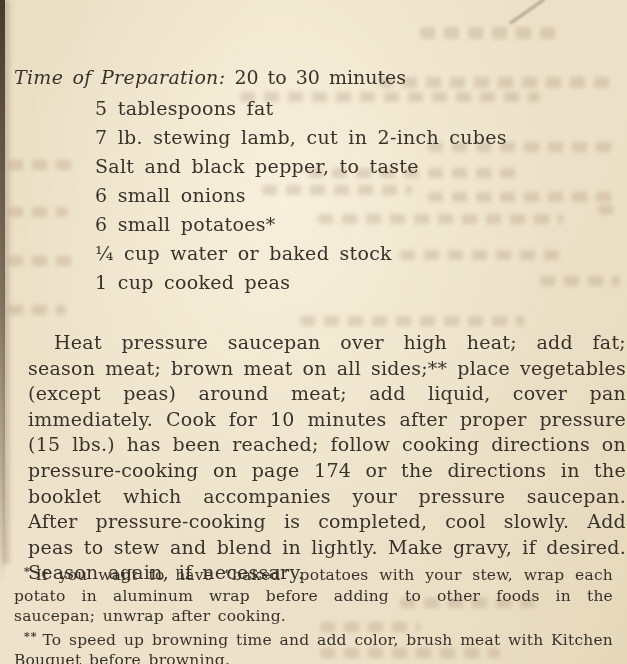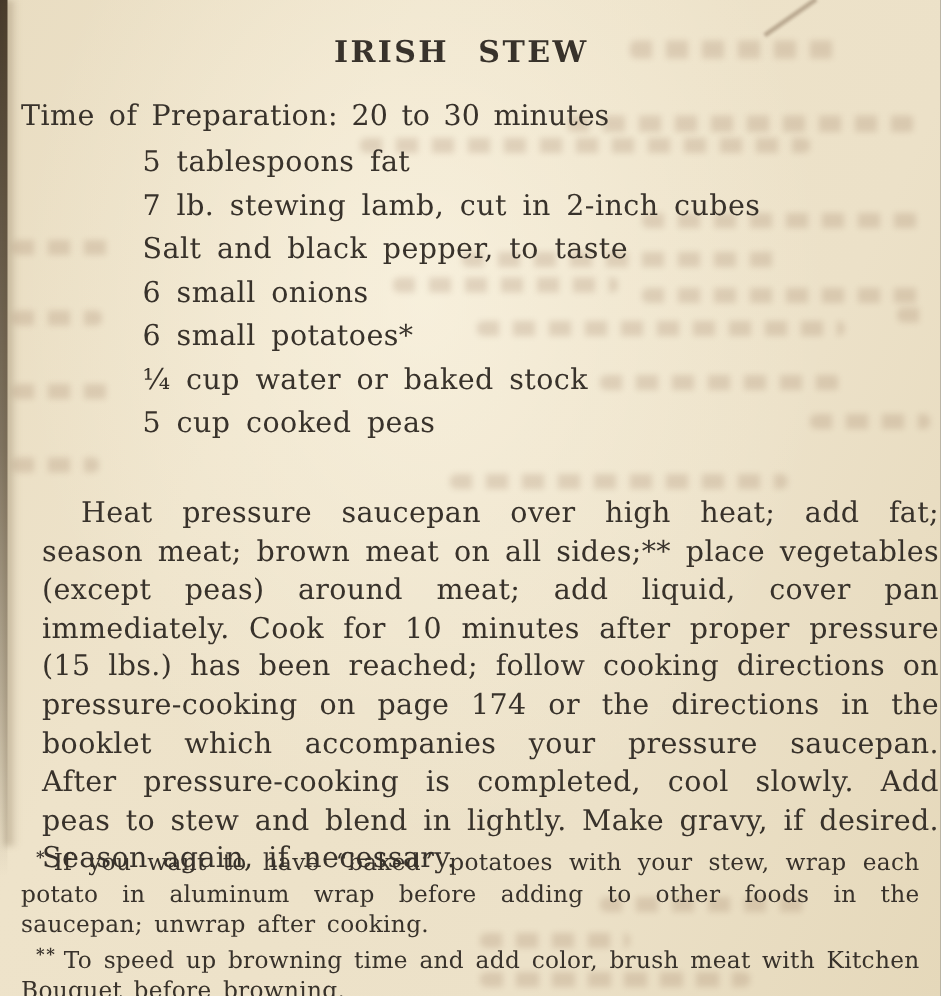--- a/index.html
+++ b/index.html
@@ -48,21 +48,21 @@
     position: absolute; top: 22px; left: 0; width: 615px; margin: 0;
     text-align: center;
     font-size: 20px; font-weight: bold;
     letter-spacing: 1.6px; word-spacing: 11px;
   }
 
   .prep {
     position: absolute; top: 66px; left: 14px;
     font-size: 19px; word-spacing: 3px; white-space: nowrap;
   }
-  .prep-label { margin-right: 9px; letter-spacing: 0.3px; }
+  .prep-label { font-style: italic; margin-right: 9px; letter-spacing: 0.3px; }
 
   .ingredients {
     position: absolute; top: 94px; left: 95px;
     font-size: 19px; line-height: 29px;
     letter-spacing: 0.3px; word-spacing: 4px;
   }
 
   .instructions {
     position: absolute; top: 330px; left: 28px; width: 598px; margin: 0;
     font-size: 19px; line-height: 25.6px;
@@ -105,34 +105,33 @@
   <div class="ghost" style="left:300px; top:316px; width:225px;"></div>
   <div class="ghost" style="left:8px;   top:160px; width:70px;"></div>
   <div class="ghost" style="left:8px;   top:207px; width:60px;"></div>
   <div class="ghost" style="left:8px;   top:256px; width:66px;"></div>
   <div class="ghost" style="left:8px;   top:305px; width:58px;"></div>
   <div class="ghost" style="left:598px; top:205px; width:22px;"></div>
   <div class="ghost" style="left:400px; top:598px; width:140px;"></div>
   <div class="ghost" style="left:320px; top:622px; width:100px;"></div>
   <div class="ghost" style="left:320px; top:648px; width:180px;"></div>
 
-  <h1 class="title">IRISH STEW</h1>
 
   <div class="prep">
     <span class="prep-label">Time of Preparation:</span><span class="prep-value">20 to 30 minutes</span>
   </div>
 
   <div class="ingredients">
     <div>5 tablespoons fat</div>
     <div>7 lb. stewing lamb, cut in 2-inch cubes</div>
     <div>Salt and black pepper, to taste</div>
     <div>6 small onions</div>
     <div>6 small potatoes*</div>
     <div>¼ cup water or baked stock</div>
-    <div>5 cup cooked peas</div>
+    <div>1 cup cooked peas</div>
   </div>
 
   <p class="instructions">Heat pressure saucepan over high heat; add fat; season meat; brown meat on all sides;** place vegetables (except peas) around meat; add liquid, cover pan immediately. Cook for 10 minutes after proper pressure (15 lbs.) has been reached; follow cooking directions on pressure-cooking on page 174 or the directions in the booklet which accompanies your pressure saucepan. After pressure-cooking is completed, cool slowly. Add peas to stew and blend in lightly. Make gravy, if desired. Season again, if necessary.</p>
 
   <div class="footnotes">
     <p class="footnote">
       <span class="fn-marker">*</span><span>If you want to have “baked” potatoes with your stew, wrap each potato in aluminum wrap before adding to other foods in the saucepan; unwrap after cooking.</span>
     </p>
     <p class="footnote">
       <span class="fn-marker">**</span><span>To speed up browning time and add color, brush meat with Kitchen Bouquet before browning.</span>

